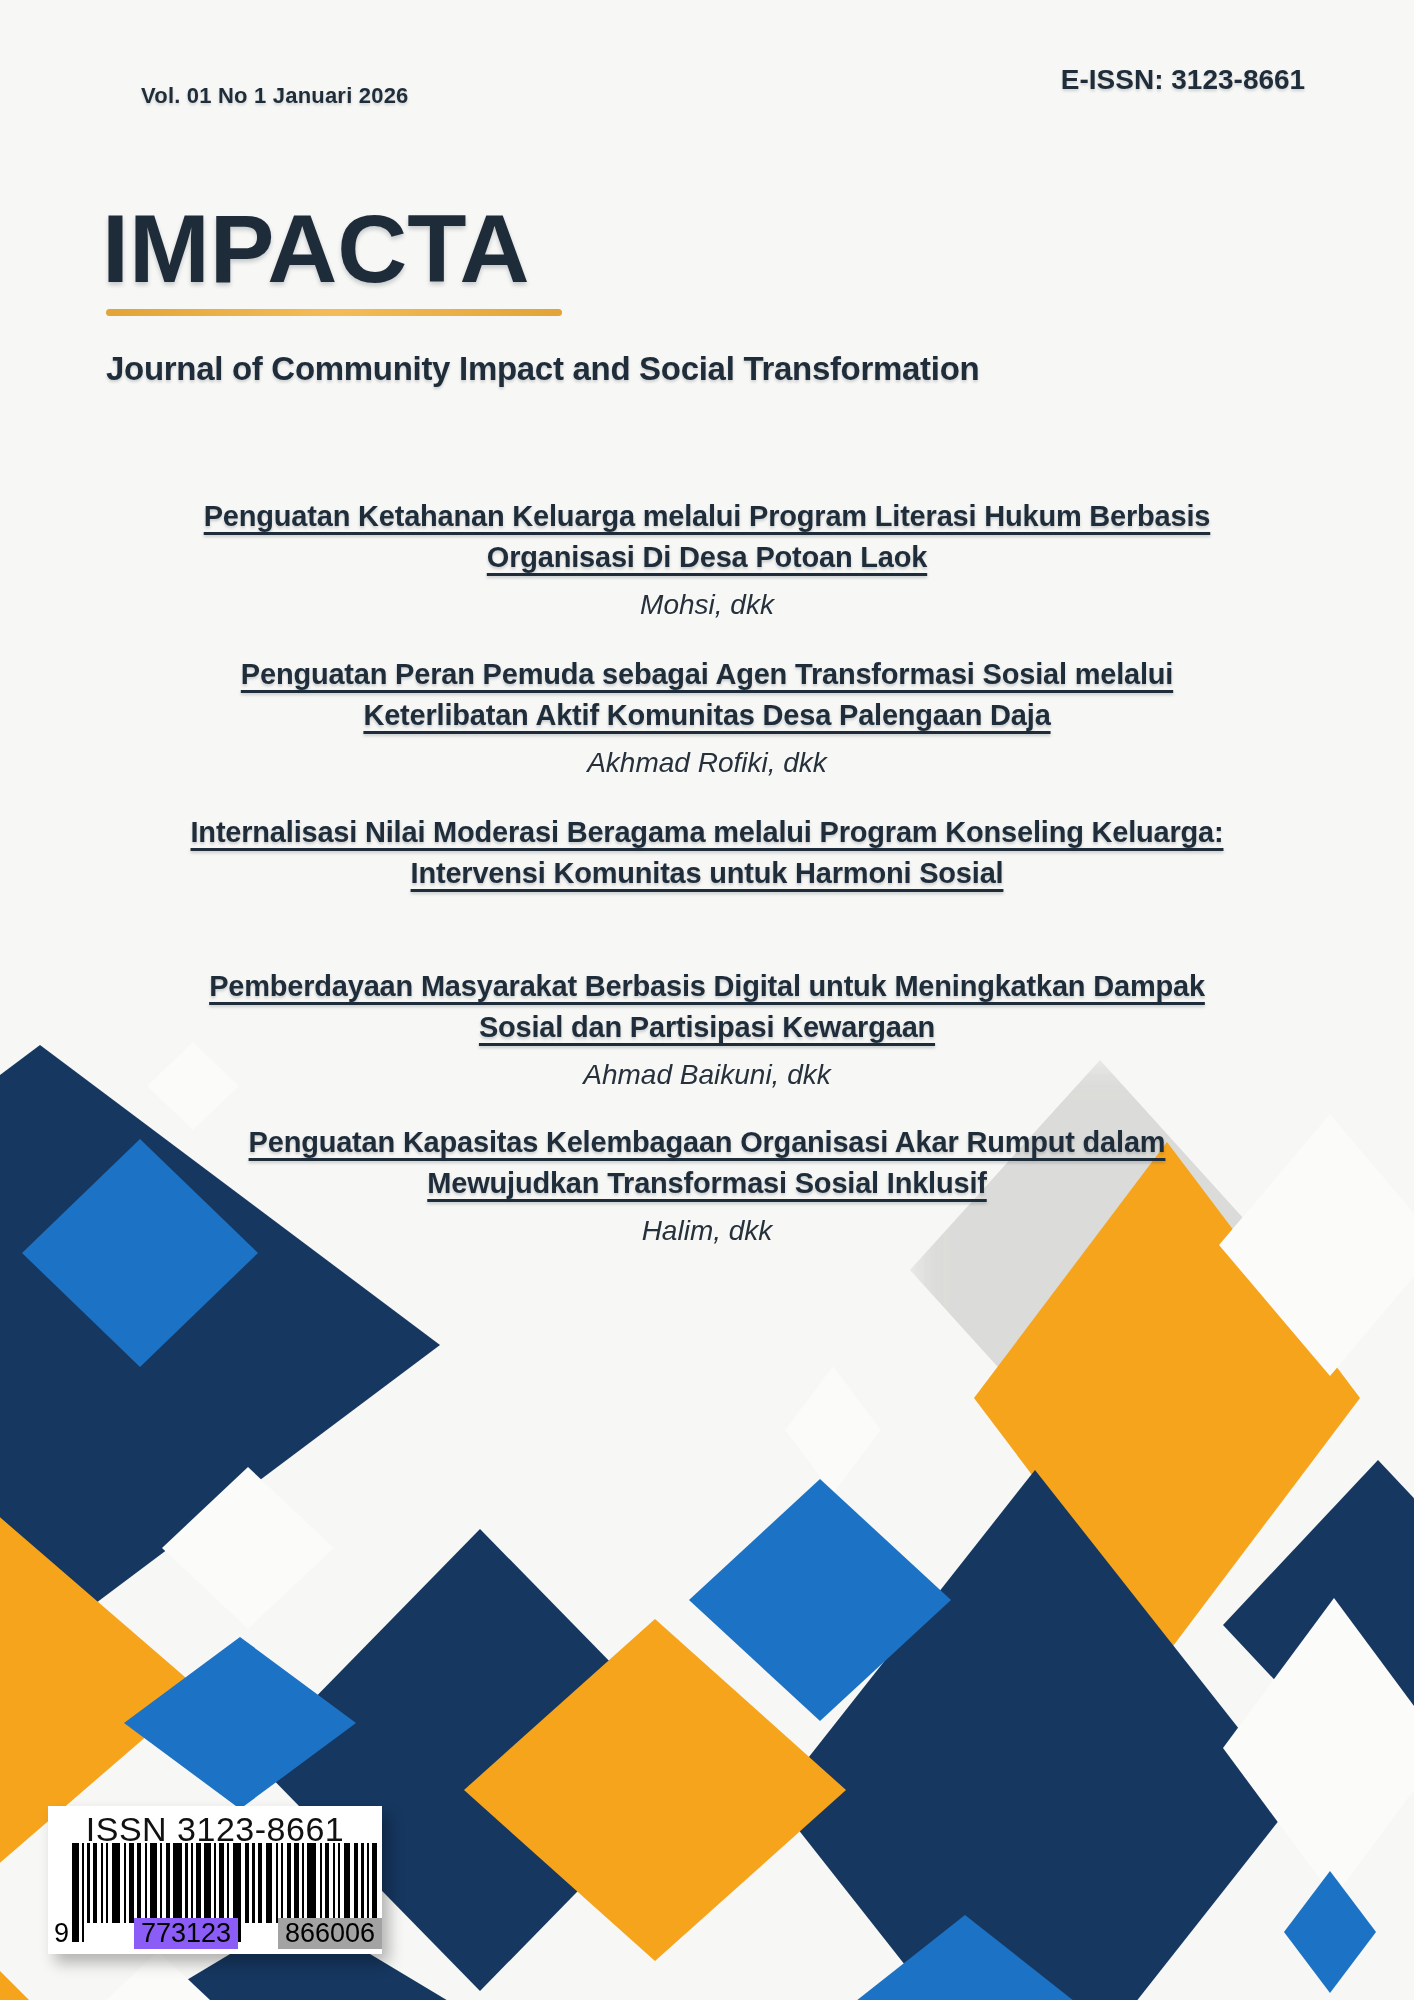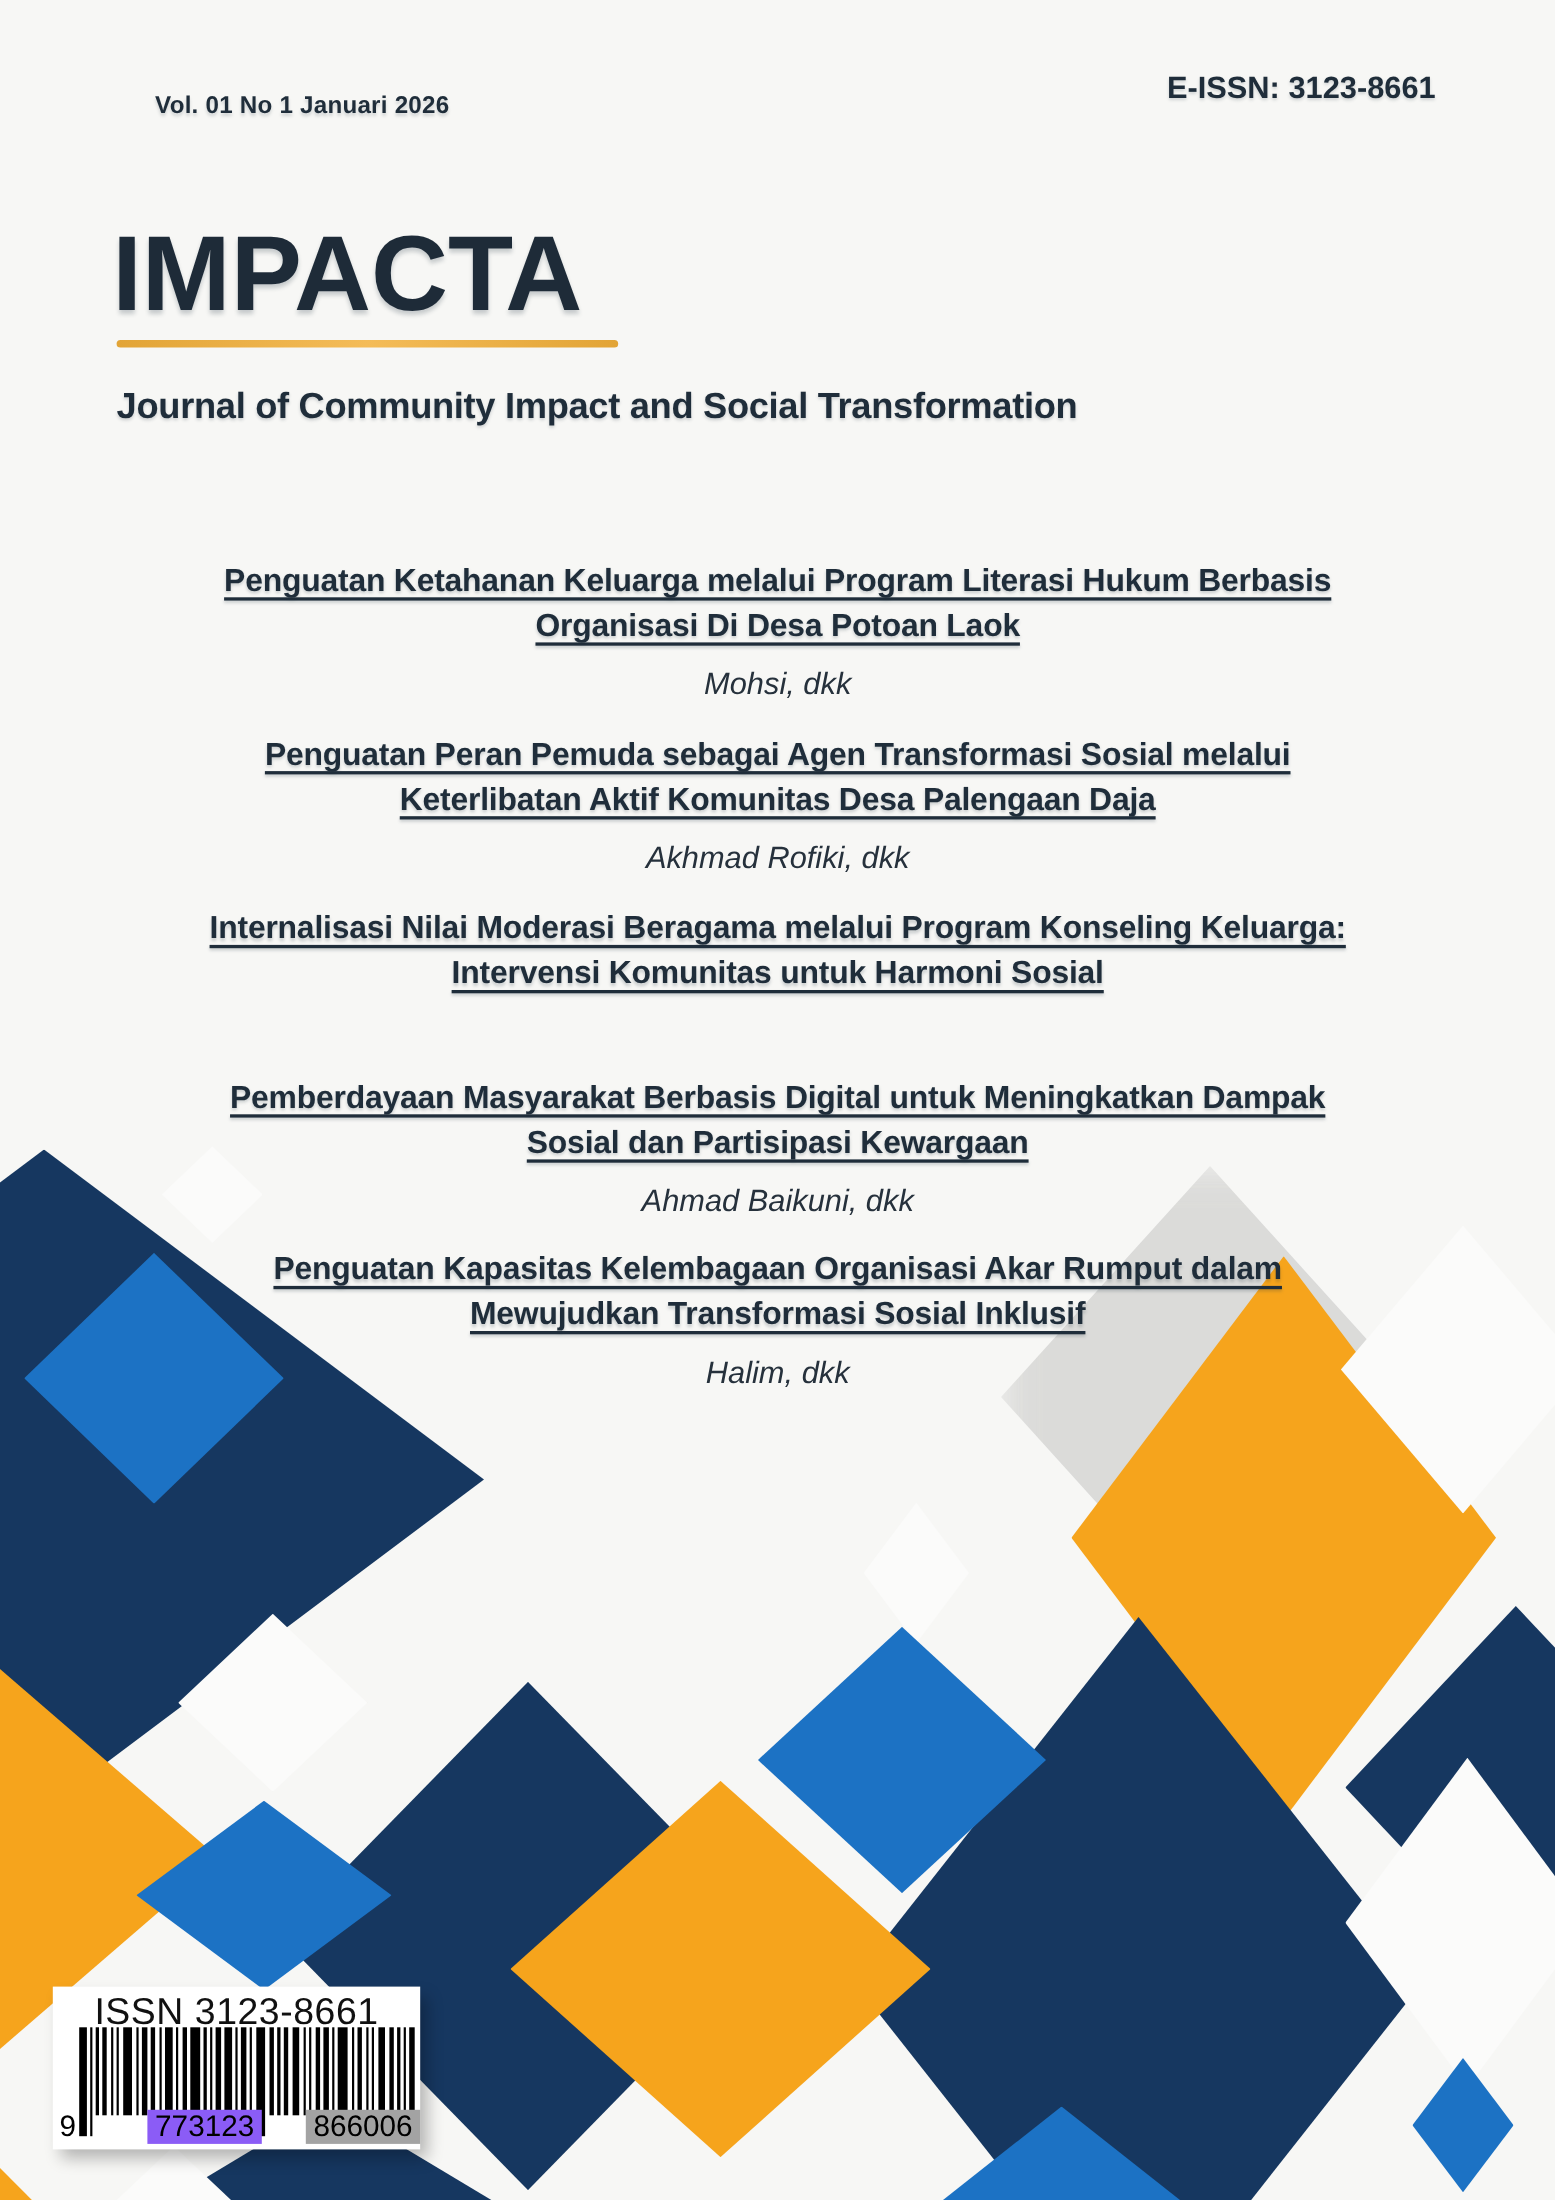--- a/index.html
+++ b/index.html
@@ -29,21 +29,21 @@
     background:linear-gradient(90deg,#E2A436,#F4BC58 50%,#E2A436);
   }
   .subtitle{
     position:absolute;left:106px;top:350px;font-size:33px;font-weight:bold;
     letter-spacing:-.3px;text-shadow:0 2px 3px rgba(29,45,58,.2);
   }
   .article{position:absolute;left:0;right:0;text-align:center;}
   .article-title{
     font-size:29px;font-weight:bold;line-height:41px;letter-spacing:-.2px;
     text-decoration:underline;text-decoration-thickness:2.5px;text-underline-offset:6px;
-    text-shadow:0 2px 3px rgba(29,45,58,.22);margin:16px;
+    text-shadow:0 2px 3px rgba(29,45,58,.22);margin:4px;
   }
   .article-authors{
     margin-top:11px;font-size:28px;font-style:italic;font-weight:normal;color:#26313C;
   }
   .a1{top:492px}.a2{top:650px}.a3{top:808px}.a4{top:962px}.a5{top:1118px}
   
   .decor{position:absolute;inset:0;z-index:1;}
   .diamond{
     position:absolute;
     clip-path:polygon(50% 0,100% 50%,50% 100%,0 50%);

